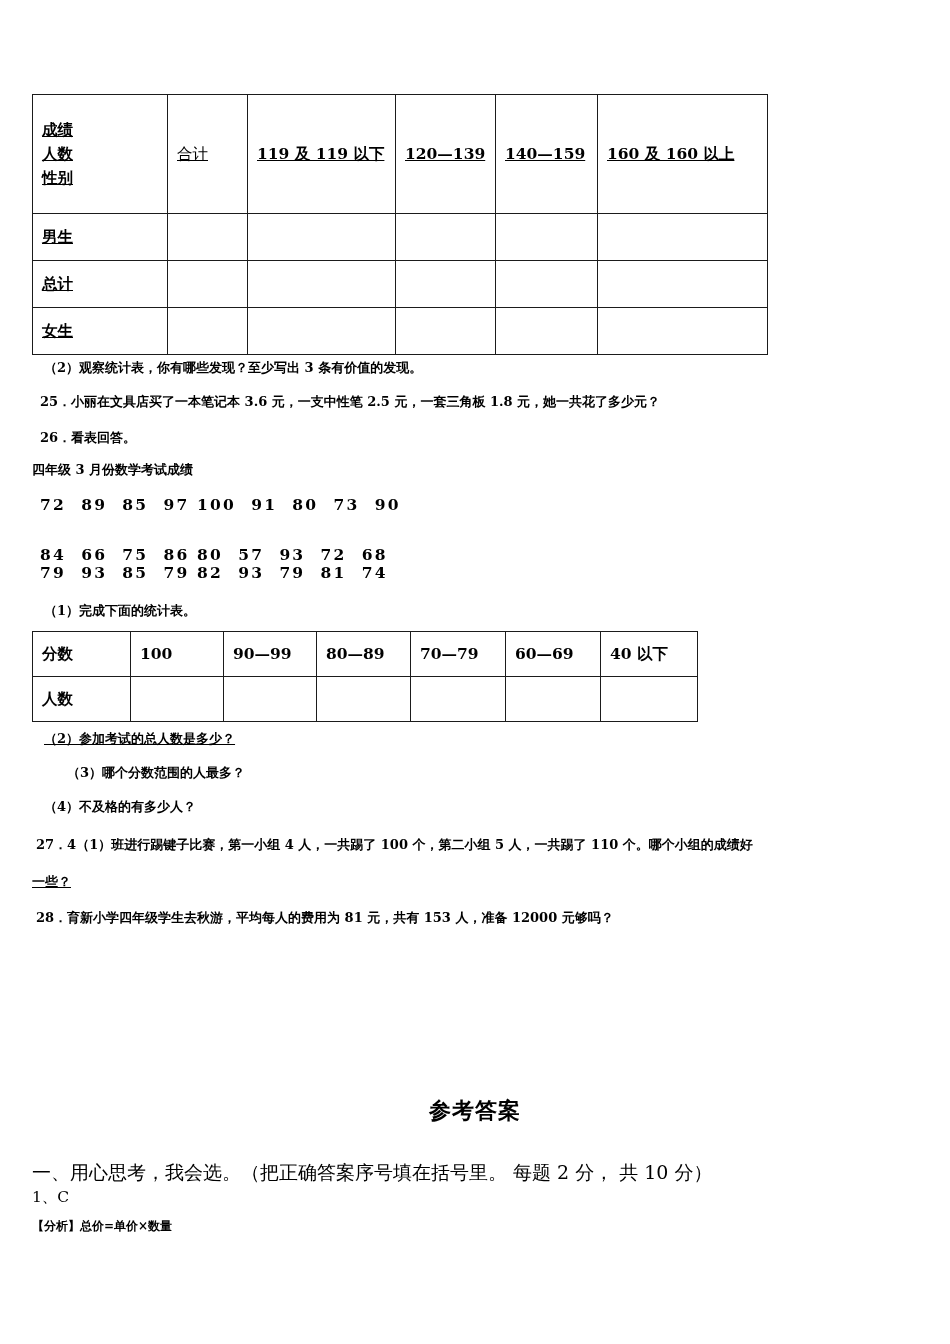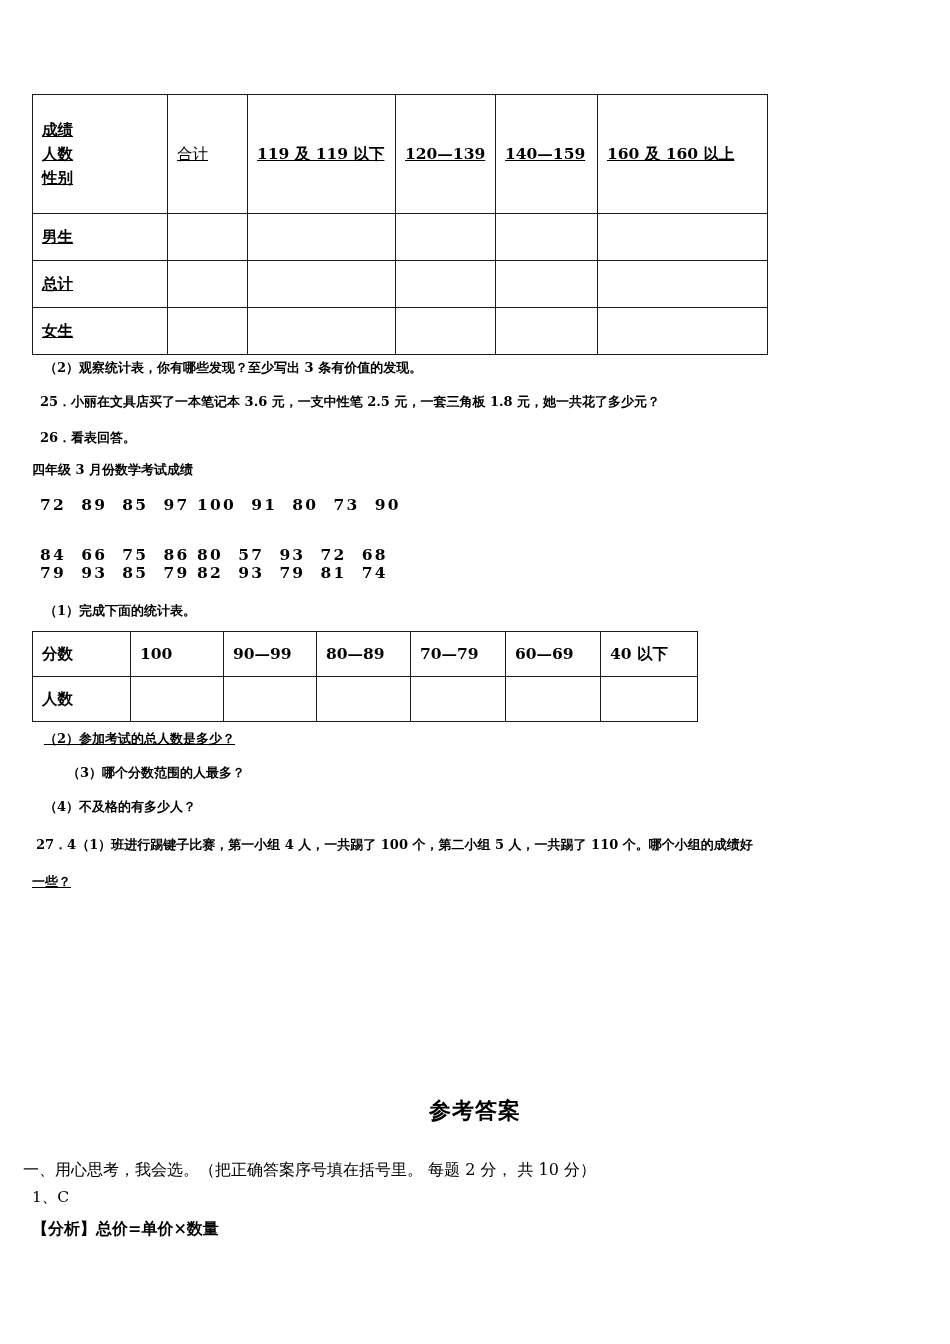--- a/index.html
+++ b/index.html
@@ -107,35 +107,35 @@
     left: 0;
     top: 1096px;
     width: 950px;
     text-align: center;
     font-size: 22px;
     font-weight: bold;
     font-family: "DejaVu Sans", "Liberation Sans", sans-serif;
     letter-spacing: 1px;
   }
   #answers-section-1 {
-    left: 23px;
+    left: 32px;
     top: 1158px;
-    font-size: 16px;
+    font-size: 19px;
     font-weight: normal;
   }
   #answer-item-1 {
     left: 32px;
     top: 1186px;
     font-size: 15.5px;
     font-weight: normal;
   }
   #answer-analysis-1 {
     left: 32px;
     top: 1217px;
-    font-size: 16px;
+    font-size: 12px;
     font-weight: bold;
   }
 </style>
 </head>
 <body>
 
 <div class="page">
 
   <table class="grid" id="table-scores-gender">
     <colgroup>
@@ -228,19 +228,20 @@
       </tr>
     </tbody>
   </table>
 
   <div class="tx" id="q26-sub2">（2）参加考试的总人数是多少？</div>
   <div class="tx" id="q26-sub3">（3）哪个分数范围的人最多？</div>
   <div class="tx" id="q26-sub4">（4）不及格的有多少人？</div>
 
   <div class="tx" id="q27-line1">27．4（1）班进行踢键子比赛，第一小组 4 人，一共踢了 100 个，第二小组 5 人，一共踢了 110 个。哪个小组的成绩好</div>
   <div class="tx" id="q27-line2">一些？</div>
+  <div class="tx" id="q28">28．育新小学四年级学生去秋游，平均每人的费用为 81 元，共有 153 人，准备 12000 元够吗？</div>
 
   <div id="answers-heading">参考答案</div>
   <div class="tx" id="answers-section-1">一、用心思考，我会选。（把正确答案序号填在括号里。 每题 2 分， 共 10 分）</div>
   <div class="tx" id="answer-item-1">1、C</div>
   <div class="tx" id="answer-analysis-1">【分析】总价=单价×数量</div>
 
 </div>
 
 </body></html>

